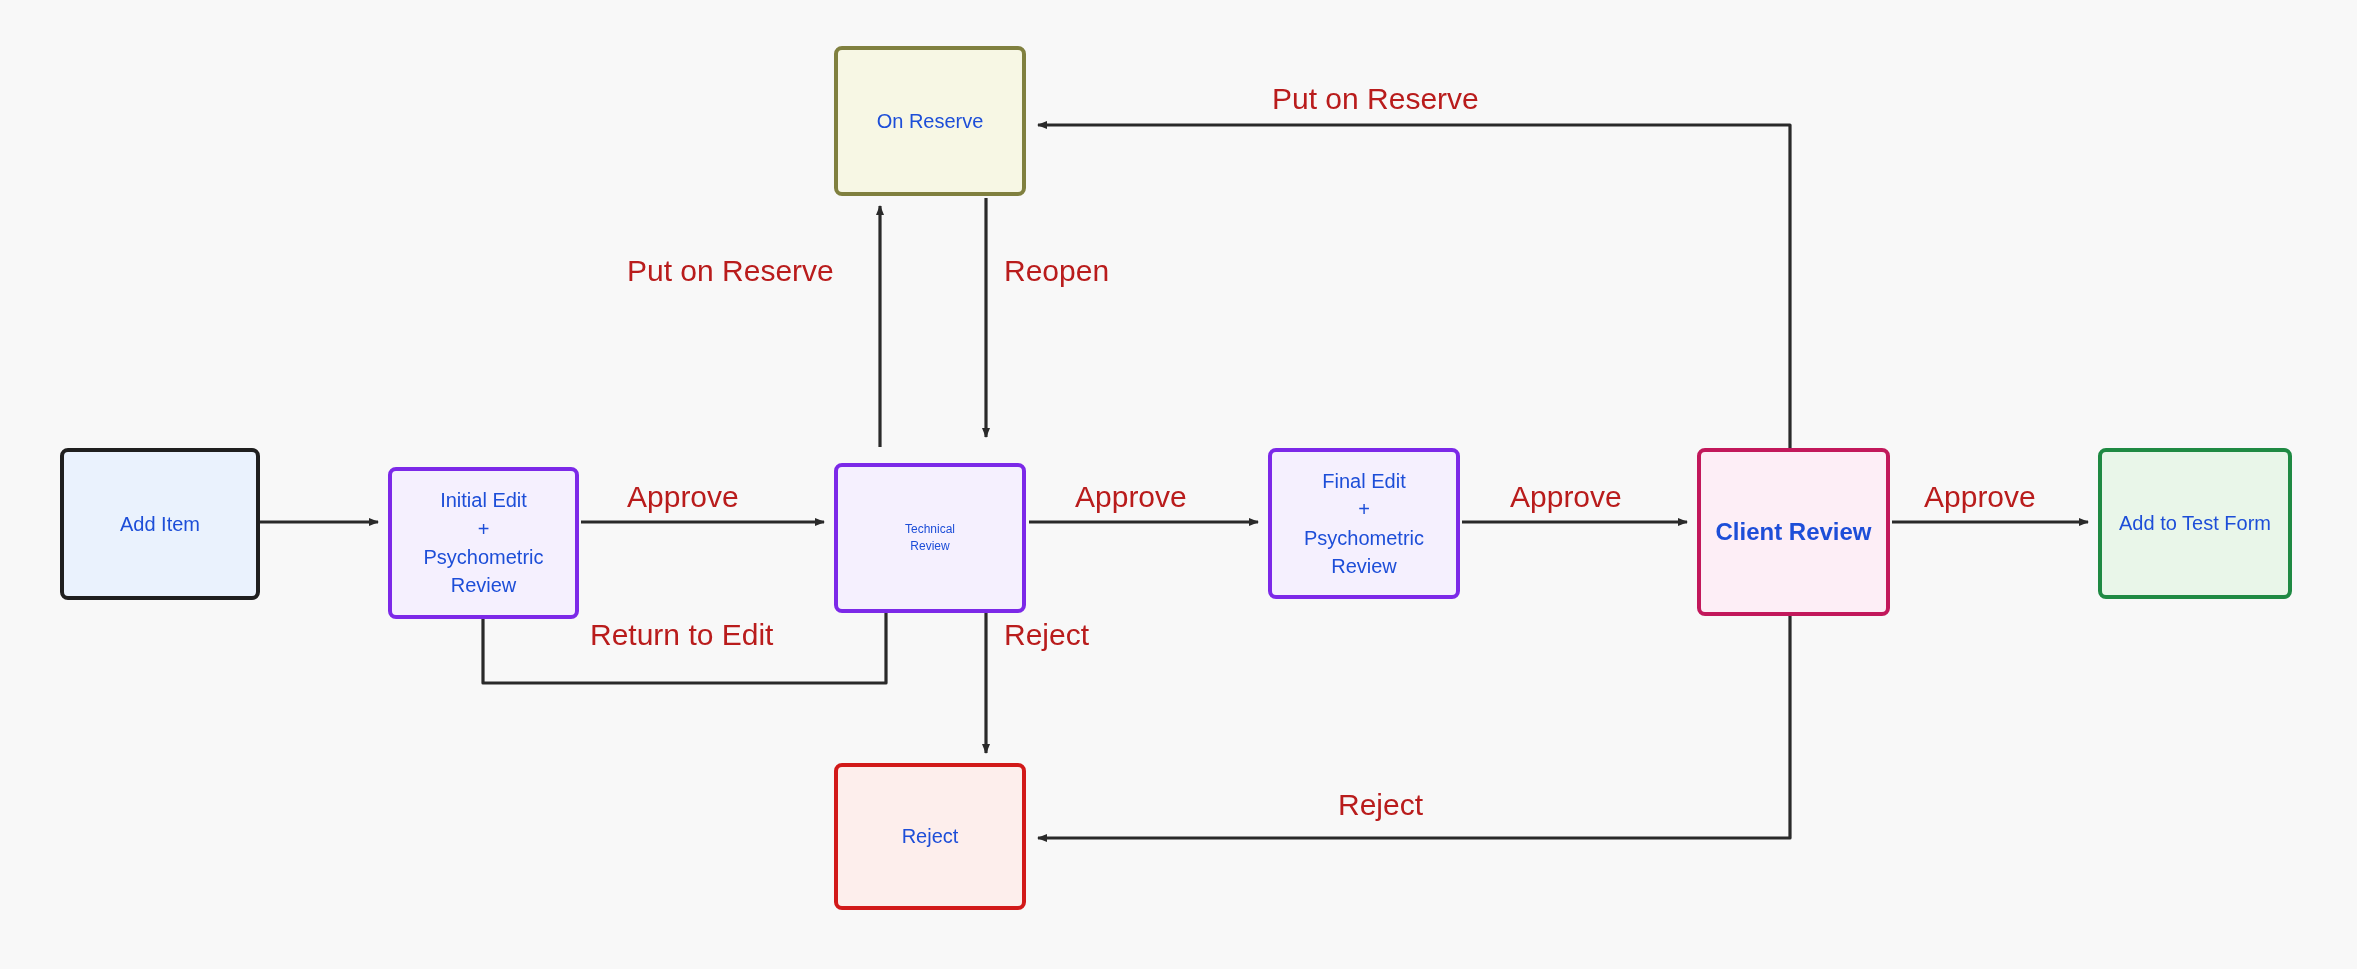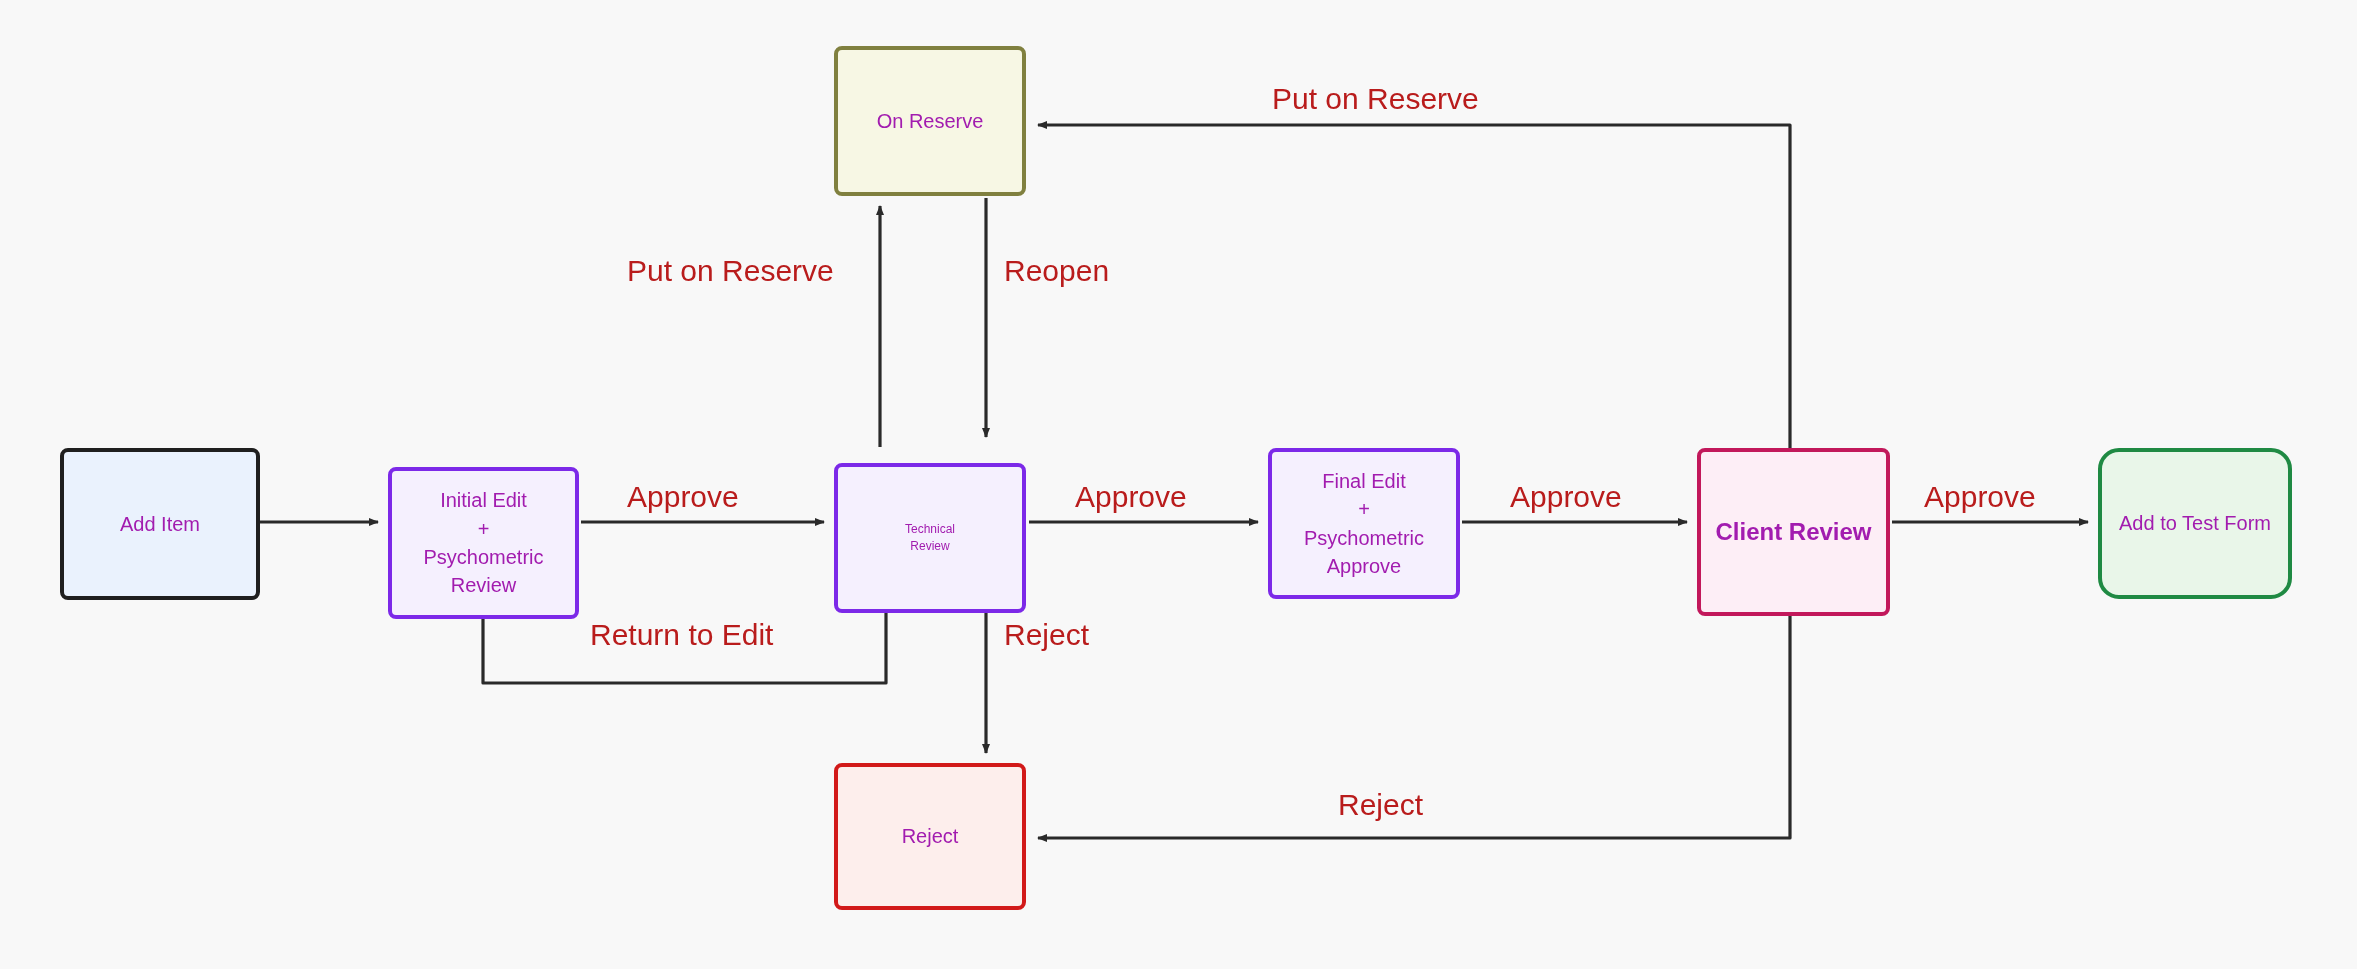--- a/index.html
+++ b/index.html
@@ -28,21 +28,21 @@
   }
   .node {
     position: absolute;
     box-sizing: border-box;
     display: flex;
     align-items: center;
     justify-content: center;
     text-align: center;
     border-style: solid;
     border-radius: 8px;
-    color: #a21caf;
+    color: #1d4ed8;
     line-height: 1.42;
     user-select: none;
   }
   .node-label {
     display: block;
     white-space: pre-line;
     padding: 0 6px;
   }
   .edge-label {
     position: absolute;
@@ -90,26 +90,26 @@
 Review</span>
       </div>
       <div class="node" style="left: 834px; top: 463px; width: 192px; height: 150px; background: rgb(245, 240, 254); border-color: rgb(124, 41, 232); border-width: 4px; font-size: 12px;">
         <span class="node-label">Technical
 Review</span>
       </div>
       <div class="node" style="left: 1268px; top: 448px; width: 192px; height: 151px; background: rgb(245, 240, 254); border-color: rgb(124, 41, 232); border-width: 4px; font-size: 20px;">
         <span class="node-label">Final Edit
 +
 Psychometric
-Approve</span>
+Review</span>
       </div>
       <div class="node" style="left: 1697px; top: 448px; width: 193px; height: 168px; background: rgb(253, 238, 246); border-color: rgb(194, 24, 91); border-width: 4px; font-size: 24px; font-weight: bold;">
         <span class="node-label">Client Review</span>
       </div>
-      <div class="node" style="left: 2098px; top: 448px; width: 194px; height: 151px; background: rgb(233, 246, 233); border-color: rgb(31, 138, 67); border-width: 4px; font-size: 20px; border-radius: 21px;">
+      <div class="node" style="left: 2098px; top: 448px; width: 194px; height: 151px; background: rgb(233, 246, 233); border-color: rgb(31, 138, 67); border-width: 4px; font-size: 20px;">
         <span class="node-label">Add to Test Form</span>
       </div>
       <div class="node" style="left: 834px; top: 46px; width: 192px; height: 150px; background: rgb(247, 247, 228); border-color: rgb(128, 128, 63); border-width: 4px; font-size: 20px;">
         <span class="node-label">On Reserve</span>
       </div>
       <div class="node" style="left: 834px; top: 763px; width: 192px; height: 147px; background: rgb(253, 238, 236); border-color: rgb(210, 25, 25); border-width: 4px; font-size: 20px;">
         <span class="node-label">Reject</span>
       </div>
     </div>
   <div id="label-layer">

